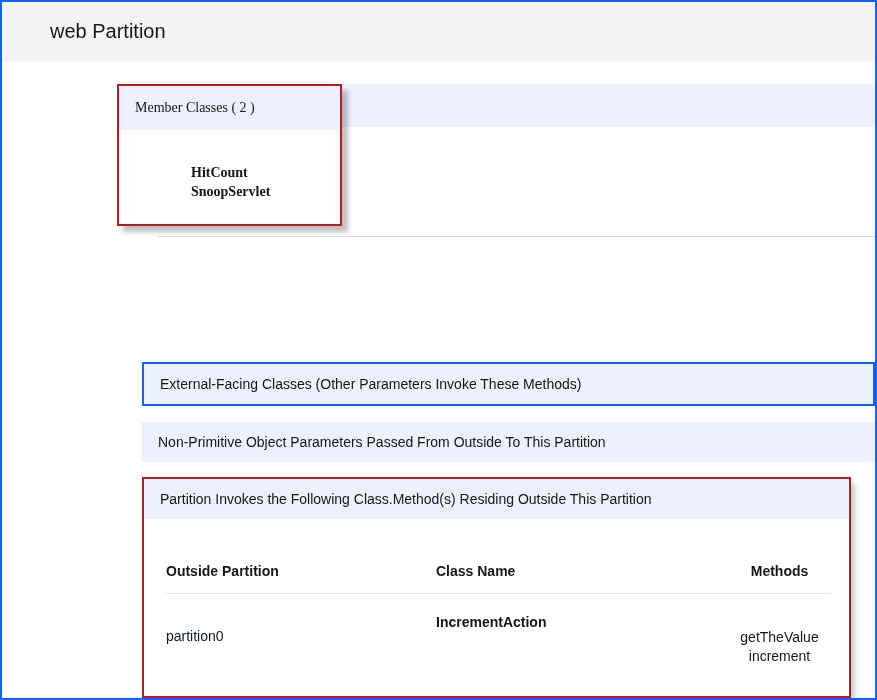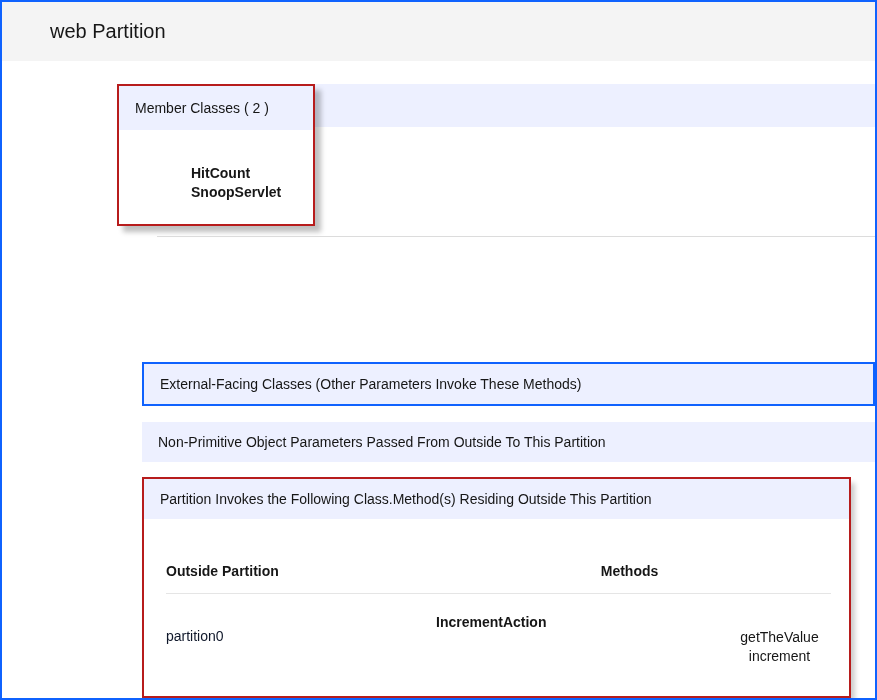--- a/index.html
+++ b/index.html
@@ -28,24 +28,25 @@
     .section-header {
       background: #edf0ff;
       padding: 12px 16px;
       font-size: 14px;
       color: #161616;
     }
     .member-box {
       position: absolute;
       top: 82px;
       left: 115px;
-      width: 198px;
+      width: 225px;
       border: 2px solid #b71c1c;
       box-shadow: 6px 6px 5px rgba(0,0,0,0.25);
       background: #ffffff;
+      font-family: Liberation Serif, serif;
     }
     .member-box .section-header {
       padding: 14px 16px;
     }
     .member-classes-list {
       padding: 34px 16px 22px 60px;
       font-weight: bold;
       line-height: 1.35;
       margin-left: 12px;
     }
@@ -167,20 +168,21 @@
   </div>
 </div>
 
 <div class="invokes-box">
   <div class="section-header">
     <span>Partition Invokes the Following Class.Method(s) Residing Outside This Partition</span>
   </div>
   <div class="table-wrap">
     <div class="table-row table-header-row">
       <div class="col-partition">Outside Partition</div>
+      <div class="col-class">Class Name</div>
       <div class="col-methods">Methods</div>
     </div>
     <div class="table-row data-row">
       <div class="col-partition">
         <span class="link">partition0</span>
       </div>
       <div class="col-class">IncrementAction</div>
       <div class="col-methods">
         <div>getTheValue</div>
         <div>increment</div>

